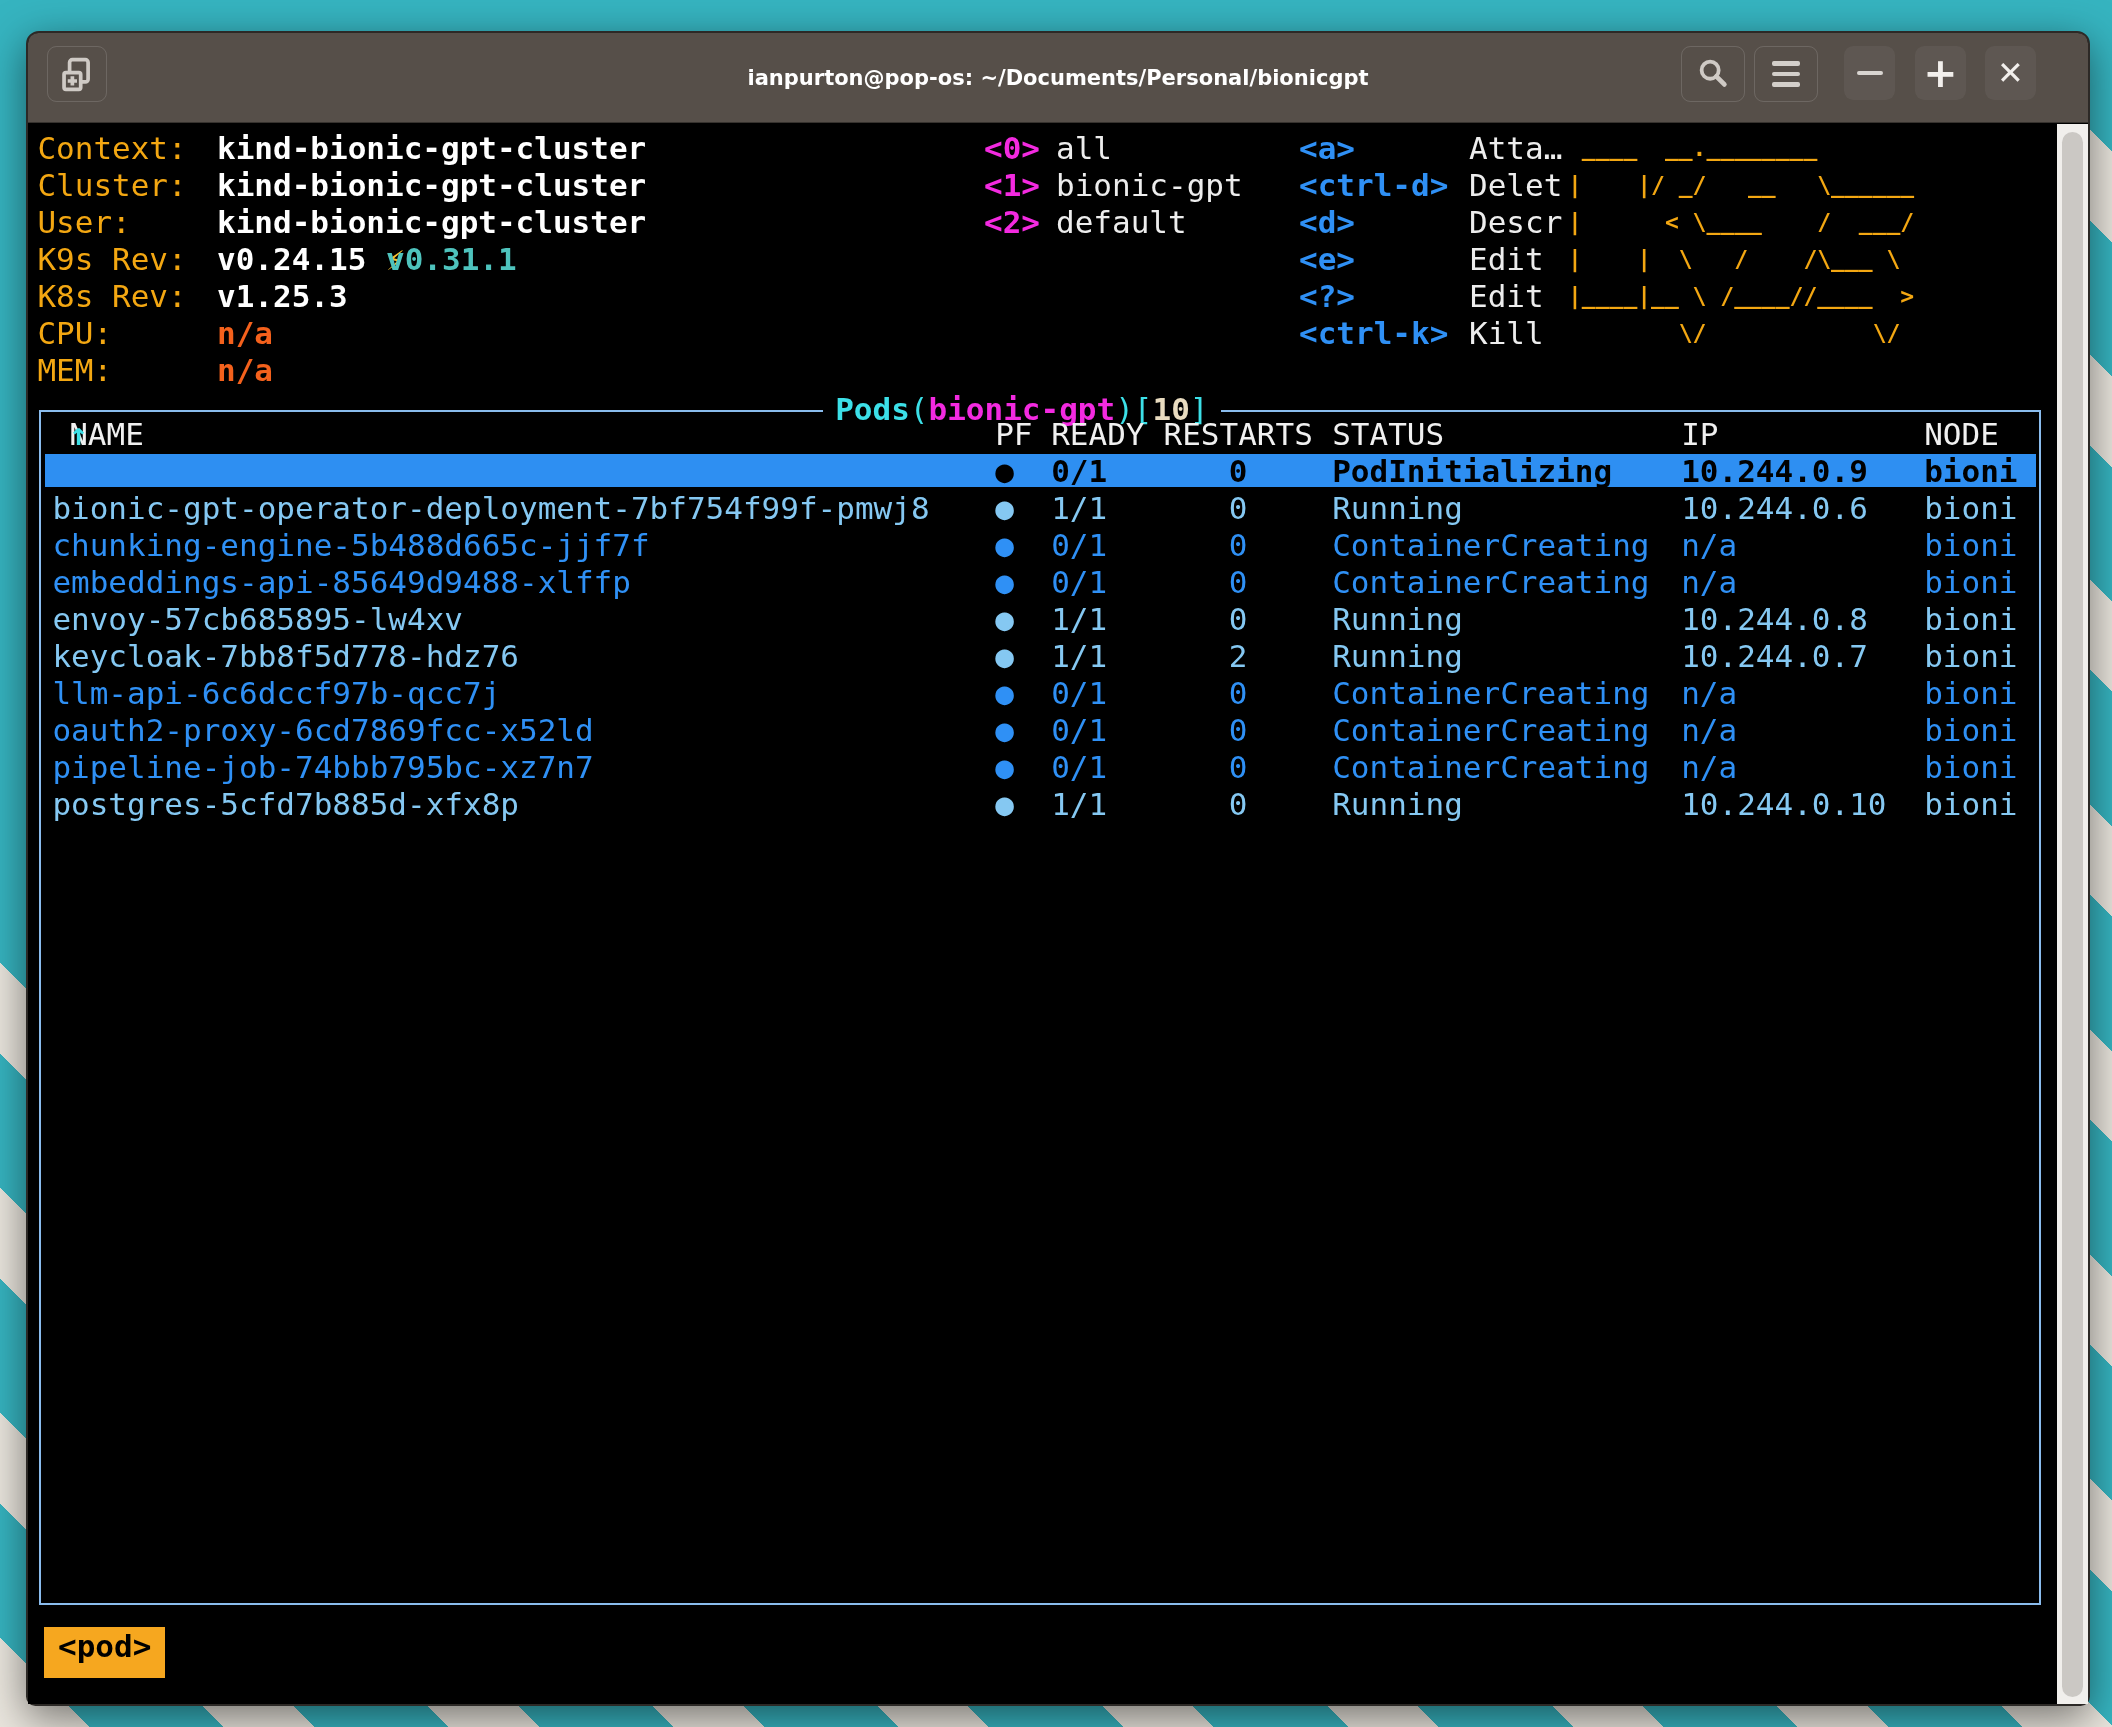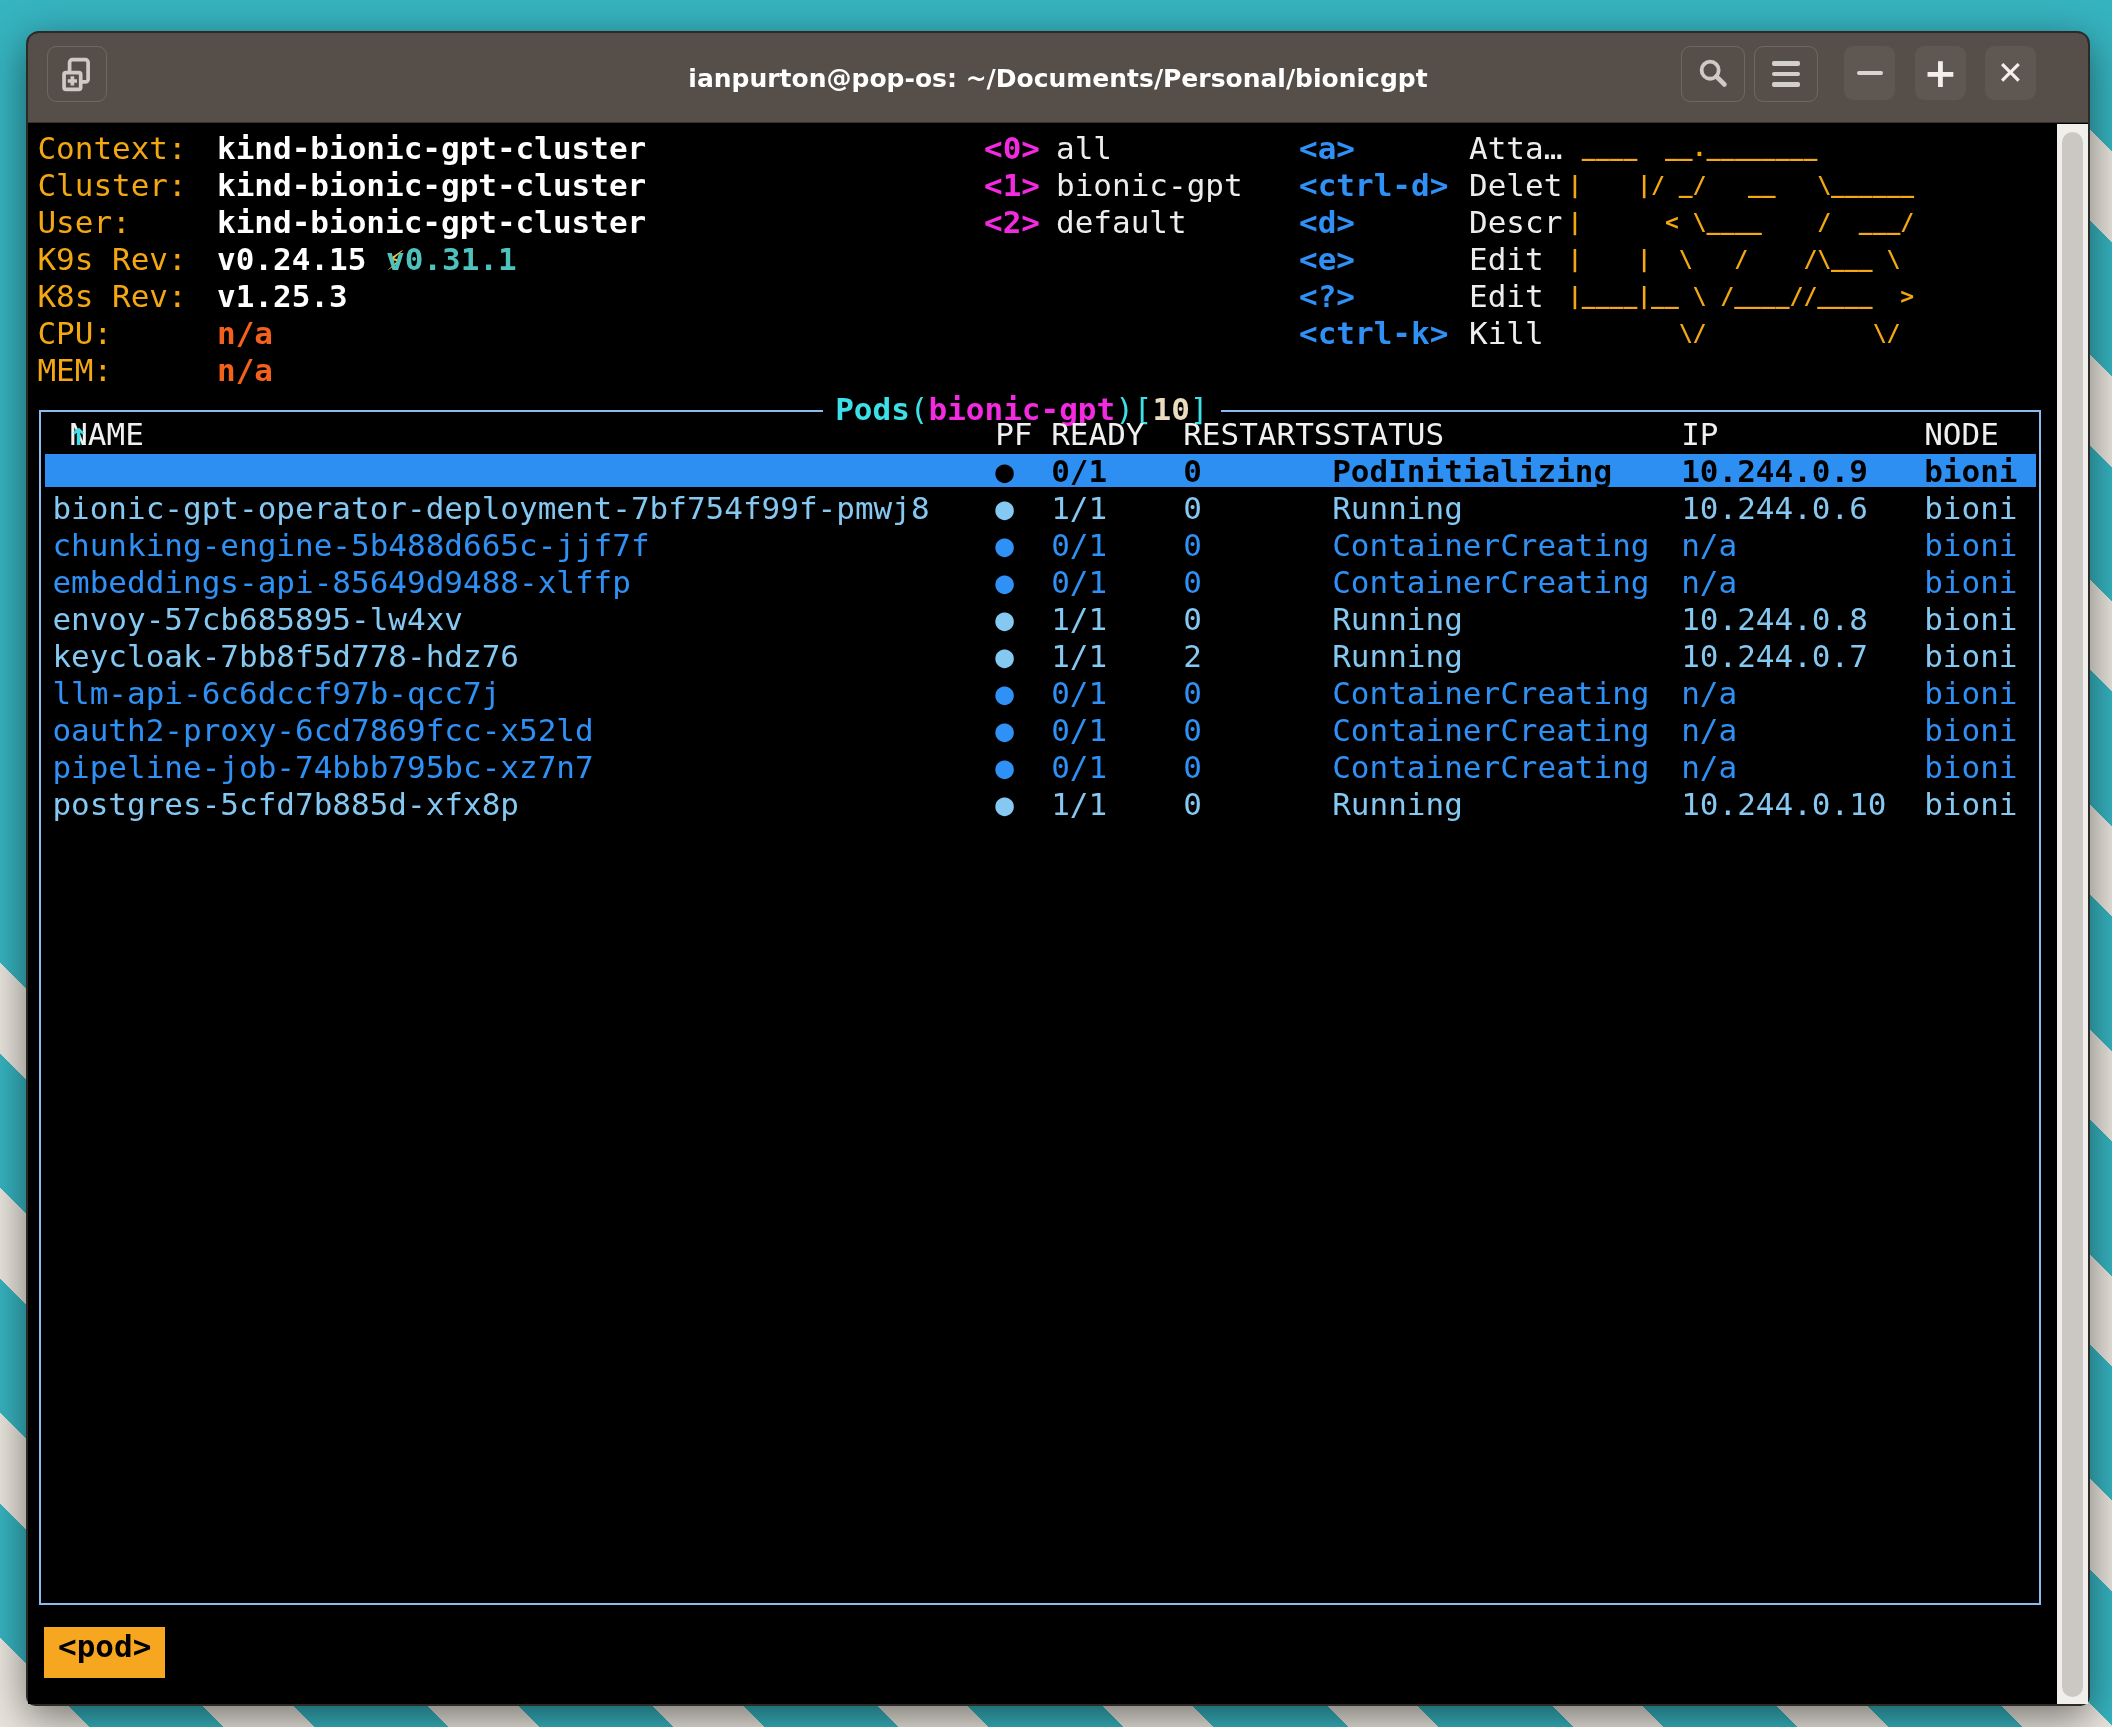--- a/index.html
+++ b/index.html
@@ -8,21 +8,21 @@
     background:repeating-linear-gradient(45deg,#eae6de 0 64px,transparent 64px 159px);
     clip-path:polygon(0px 890px,2113px 94px,2113px 1728px,0px 1728px);}
   .window{position:absolute;left:26px;top:31px;width:2060px;height:1671px;background:#000;
     border:2.8px solid #2c2926;border-radius:13px 13px 9.4px 9.4px;box-shadow:0 11.2px 41px rgba(0,0,0,.5);}
   
   .titlebar{position:relative;height:89px;background:#564f49;border-radius:10.3px 10.3px 0 0;
     border-bottom:1.9px solid #36322e;font-family:"DejaVu Sans","Liberation Sans",sans-serif;}
   .tb-btn{position:absolute;top:13px;height:54px;border-radius:9.4px;display:flex;align-items:center;justify-content:center;}
   .tb-outline{border:1.9px solid rgba(255,255,255,.14);}
   .tb-title{position:absolute;left:50%;top:50%;transform:translate(-50%,-50%);color:#fff;
-    font-weight:bold;font-size:25px;white-space:nowrap;}
+    font-weight:bold;font-size:21px;white-space:nowrap;}
   .glyph{color:#f2efec;font-weight:bold;}
   .bar-icon{width:26px;height:4.7px;background:#d9d5d1;border-radius:1.9px;}
   .burger{display:flex;flex-direction:column;gap:5.6px;}
   .burger div{width:28px;height:4.7px;background:#d3cfca;border-radius:1.9px;}
   .tb-plain{background:rgba(255,255,255,.05);}
   
   .term{position:absolute;left:0;top:91px;right:0;bottom:0;background:#000;
     font-family:"DejaVu Sans Mono","Liberation Mono",monospace;font-size:31px;color:#e8e8e8;}
   .term span{white-space:pre;}
   .hline{position:absolute;height:37px;line-height:37px;left:0;right:37px;}
@@ -49,21 +49,21 @@
   .pt-ns{color:#f32ae0;font-weight:bold;}
   .pt-count{color:#e9dcc0;font-weight:bold;}
   .rows{position:absolute;left:0;top:4px;right:0;}
   .row{position:relative;height:37px;line-height:37px;}
   .row span{position:absolute;z-index:2;}
   .hdr-row{color:#f0f0f0;}
   .arrow{color:#3ce0e8;font-weight:bold;}
   .c-name{left:11.2px;} .c-name-h{left:28px;}
   .c-pf{left:954px;}
   .c-ready{left:1010px;}
-  .c-rst{left:1122px;width:150px;text-align:left;margin-left:20px;}
+  .c-rst{left:1122px;width:150px;text-align:center;}
   .c-status{left:1291px;}
   .c-ip{left:1640px;}
   .c-node{left:1883px;}
   .tone-light{color:#85c8f2;}
   .tone-blue{color:#2f90f5;}
   .row.sel span{color:#000;font-weight:bold;}
   .selbar{position:absolute;left:3.7px;right:3.7px;top:0.9px;bottom:2.8px;background:#2e8ff2;z-index:1;}
   .crumb{position:absolute;left:16px;top:1503px;height:51px;line-height:38px;padding:0 14px;
     background:#f6a71f;color:#000;font-weight:bold;}
   

